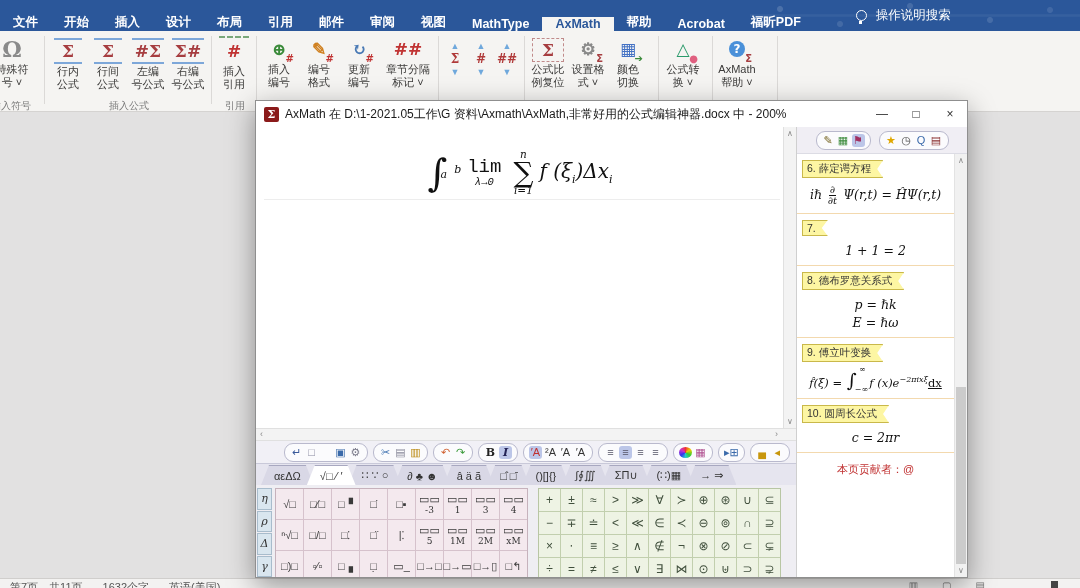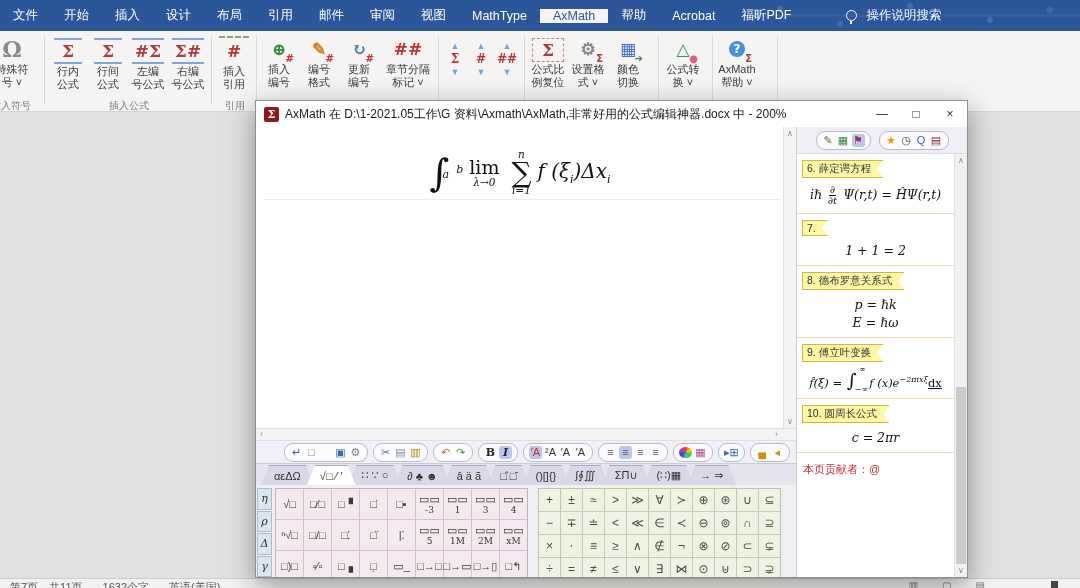--- a/index.html
+++ b/index.html
@@ -8,21 +8,21 @@
 
   
   .tabbar{position:absolute;top:0;left:0;right:0;height:31px;background:#2b579a;display:flex;align-items:stretch;color:#fff;}
   .circuit{position:absolute;right:0;top:0;width:330px;height:31px;opacity:.7;pointer-events:none;background:
     radial-gradient(circle at 30px 9px, rgba(255,255,255,.22) 2.5px, transparent 3.5px),
     radial-gradient(circle at 90px 24px, rgba(255,255,255,.16) 2.5px, transparent 3.5px),
     radial-gradient(circle at 160px 6px, rgba(255,255,255,.18) 2.5px, transparent 3.5px),
     radial-gradient(circle at 240px 20px, rgba(255,255,255,.18) 2.5px, transparent 3.5px),
     radial-gradient(circle at 300px 10px, rgba(255,255,255,.15) 2.5px, transparent 3.5px),
     linear-gradient(0deg, transparent 46%, rgba(255,255,255,.08) 47%, rgba(255,255,255,.08) 53%, transparent 54%);}
-  .wtabs{display:flex;align-items:center;}
+  .wtabs{display:flex;align-items:flex-end;font-weight:bold;}
   .wtab{display:flex;align-items:center;padding:0 13px;font-size:12.5px;white-space:nowrap;cursor:default;}
   .wtab.active{background:#f5f4f2;color:#2b579a;}
   .searchbox{display:flex;align-items:center;margin-left:42px;font-size:12.5px;white-space:nowrap;}
   .bulb{width:9px;height:9px;border:1.5px solid #fff;border-radius:50%;position:relative;display:inline-block;margin-right:9px;}
   .bulb::after{content:"";position:absolute;left:2.3px;bottom:-4px;width:2.5px;height:3px;background:#fff;}
 
   
   .ribbon{position:absolute;top:31px;left:0;right:0;height:80px;background:#f5f4f2;border-bottom:1px solid #d5d3d1;}
   .rgroup{position:absolute;top:3px;display:flex;}
   .rsep{position:absolute;top:5px;height:68px;width:1px;background:#dbd9d7;}
@@ -67,21 +67,21 @@
   
   .canvas{position:absolute;top:0;left:0;right:0;height:301px;background:#fff;}
   .eqsep{position:absolute;top:72px;left:8px;right:16px;border-top:1px solid #ededed;}
   .meq{position:absolute;top:22px;left:0;right:14px;display:flex;justify-content:center;align-items:center;
     font-family:"DejaVu Serif",serif;font-style:italic;color:#101010;}
   .intwrap{position:relative;font-size:38px;font-style:normal;padding:0 14px 0 2px;line-height:42px;}
   .isup{position:absolute;top:-3px;right:0;font-size:11px;font-style:italic;}
   .isub{position:absolute;bottom:-2px;left:15px;font-size:11px;font-style:italic;}
   .mtxt{font-size:20px;}
   .mtxt sub{font-size:11px;}
-  .limwrap{display:inline-flex;flex-direction:column;align-items:center;margin:0 6px;}
+  .limwrap{display:inline-flex;flex-direction:column;align-items:center;margin:0 6px;font-family:Liberation Mono, monospace;}
   .limt{font-style:normal;font-size:19px;line-height:19px;}
   .lims{font-size:10.5px;line-height:11px;}
   .sumwrap{display:inline-flex;flex-direction:column;align-items:center;margin:0 6px;font-style:normal;}
   .ssym{font-size:28px;line-height:25px;}
   .ssup,.ssub{font-size:10.5px;line-height:11px;font-style:italic;}
   .vscroll{position:absolute;right:0;top:0;width:13px;height:301px;background:#f3f3f3;border-left:1px solid #e0e0e0;box-sizing:border-box;}
   .vscroll .arr{position:absolute;left:0;width:100%;text-align:center;font-size:8px;color:#888;}
   .hscroll{position:absolute;top:301px;left:0;right:0;height:13px;background:#f3f3f3;border-top:1px solid #e0e0e0;border-bottom:1px solid #e0e0e0;box-sizing:border-box;font-size:9px;color:#888;}
   .hscroll .arr{position:absolute;top:0px;}
 
@@ -121,21 +121,21 @@
   .tag{display:inline-block;background:#fdf6a3;border:1px solid #c9b84a;font-size:10.5px;color:#333;
     padding:1px 11px 1px 4px;clip-path:polygon(0 0,100% 0,calc(100% - 6px) 50%,100% 100%,0 100%);white-space:nowrap;}
   .lf{text-align:center;font-family:"DejaVu Serif",serif;font-style:italic;font-size:12.5px;color:#111;margin-top:7px;}
   .lf .rm{font-style:normal;text-decoration:underline;}
   .lf sup{font-size:8px;}
   .sfrac{display:inline-flex;flex-direction:column;align-items:center;vertical-align:middle;font-size:10px;line-height:10px;margin:0 2px;}
   .sfn{border-bottom:1px solid #111;padding:0 1px;}
   .fintwrap{position:relative;font-size:19px;font-style:normal;padding:0 9px 0 1px;}
   .fisup{position:absolute;top:-4px;right:0;font-size:8px;}
   .fisub{position:absolute;bottom:-3px;left:9px;font-size:8px;}
-  .contrib{color:#c03030;font-size:11px;text-align:left;padding:9px 0;margin-left:6px;}
+  .contrib{color:#c03030;font-size:11px;text-align:center;padding:9px 0;}
   .sscroll{position:absolute;right:0;top:0;bottom:0;width:13px;background:#f1f1f1;border-left:1px solid #e3e3e3;box-sizing:border-box;}
   .sscroll .arr{position:absolute;left:0;width:100%;text-align:center;font-size:8px;color:#888;}
   .sthumb{position:absolute;left:1px;right:1px;top:55%;bottom:13px;background:#cbcbcb;}
 </style>
 </head>
 <body>
 
 <div class="screen">
 
   <div class="tabbar">

